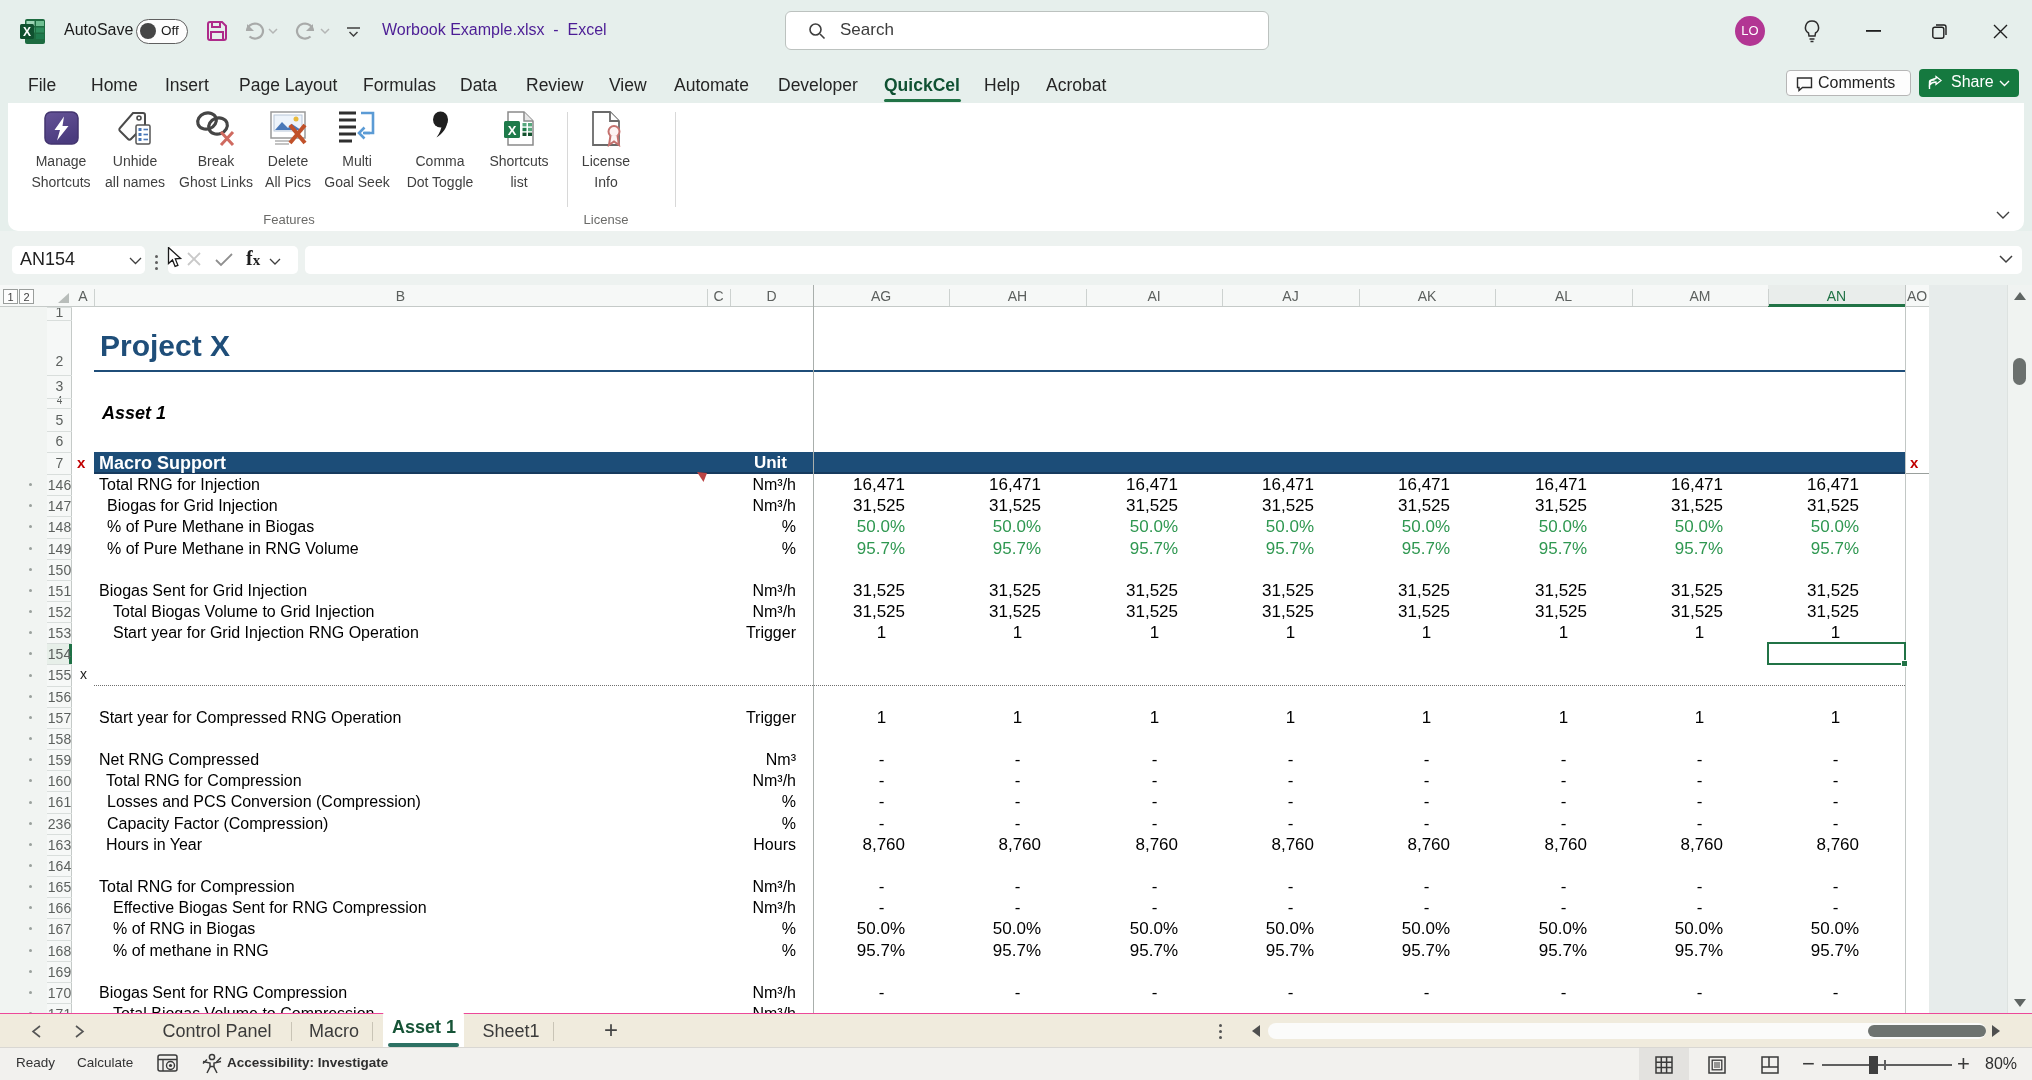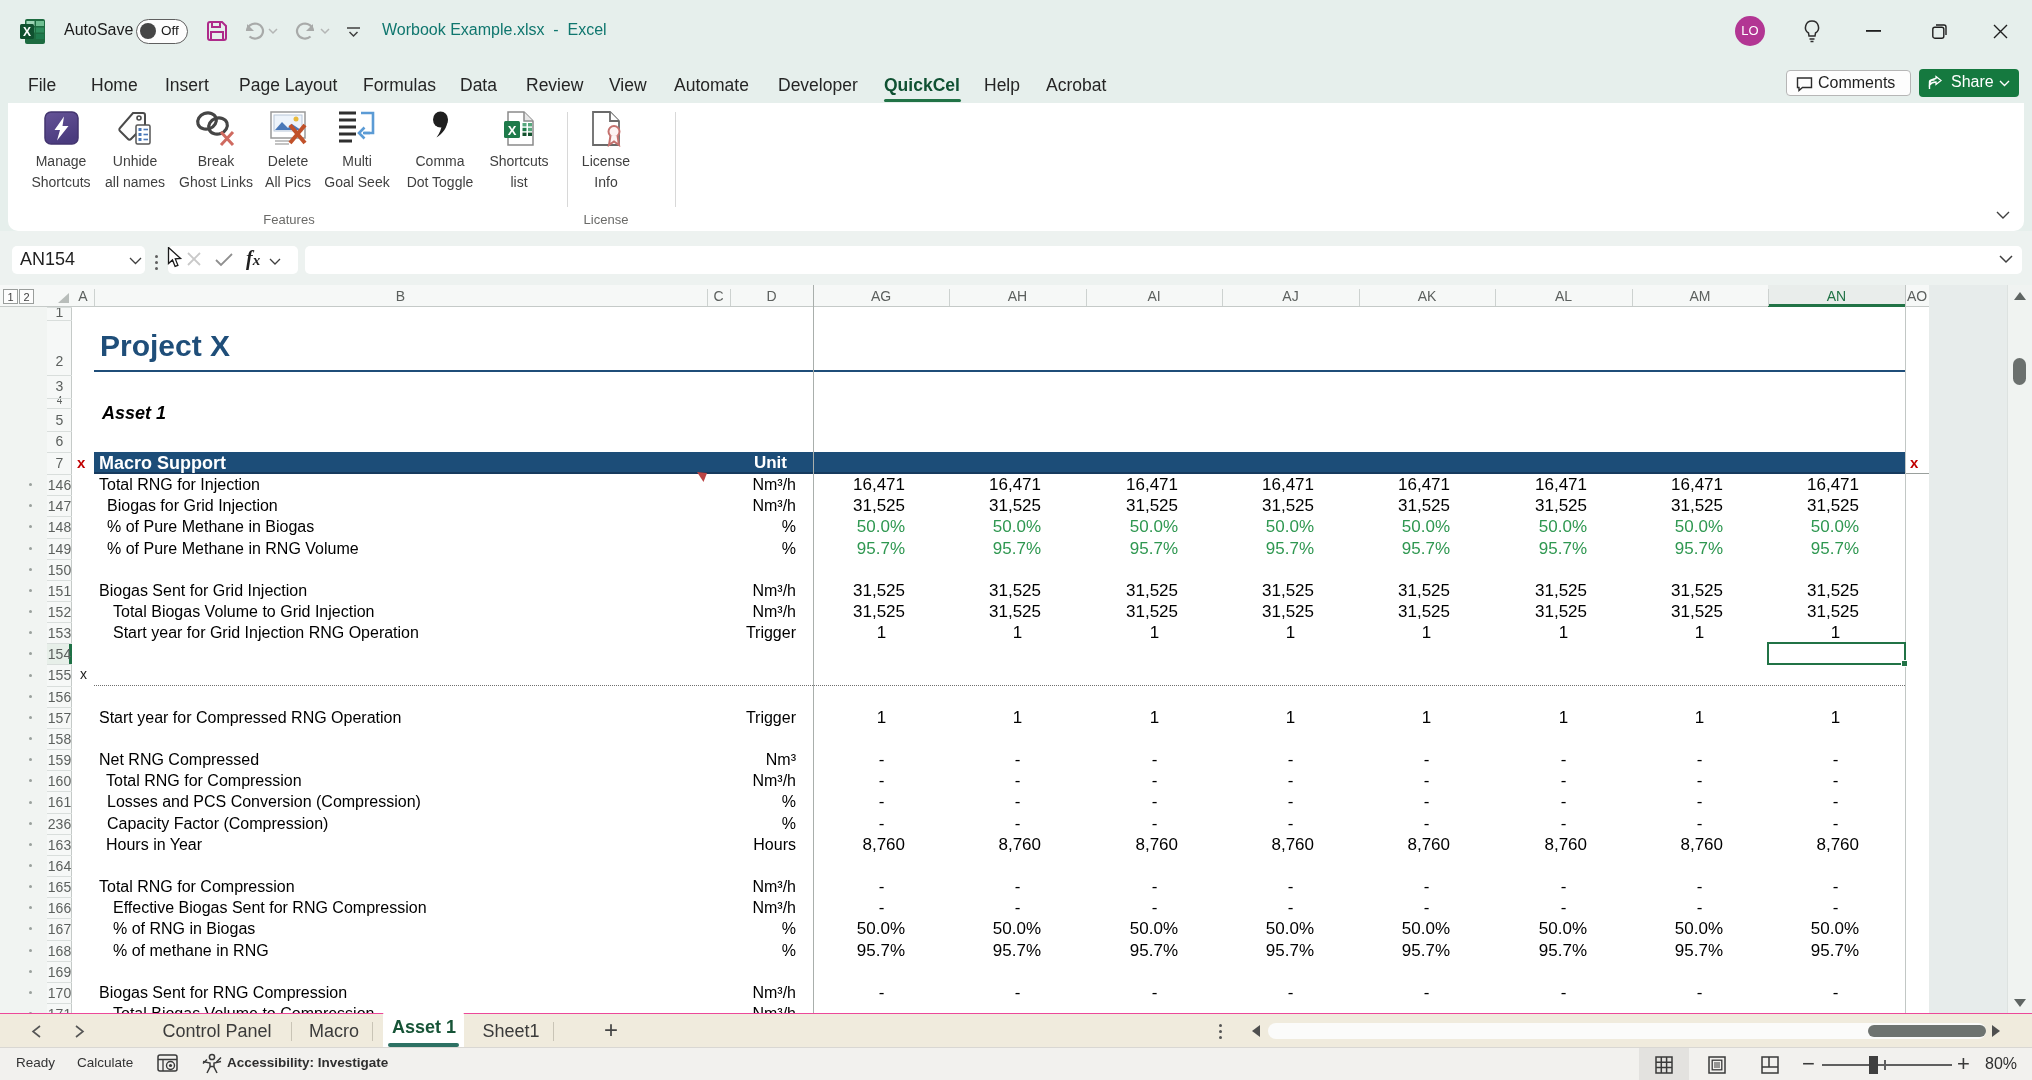--- a/index.html
+++ b/index.html
@@ -86,22 +86,29 @@
     <path d="M18 9 a8 7.5 0 1 0 -2.5 5.5" fill="none" stroke="#a8aaa9" stroke-width="2.2"></path>
   </svg>
   <svg class="abs" style="left:320px;top:28px" width="10" height="7" viewBox="0 0 10 7">
       <path d="M1 1 l4 4 l4 -4" fill="none" stroke="#b4b6b5" stroke-width="1.5"></path>
     </svg>
 
   <svg class="abs" style="left:346px;top:25px" width="15" height="13" viewBox="0 0 15 13">
     <path d="M1 3 h13" stroke="#3f3f3f" stroke-width="1.5"></path>
       <path d="M3.5 7 l4 4 l4 -4" fill="none" stroke="#3f3f3f" stroke-width="1.5"></path>
   </svg>
-  <div class="abs" style="left:382px;top:21px;font-size:16px;color:#0f766e">Worbook Example.xlsx&nbsp;&nbsp;-&nbsp;&nbsp;Excel</div>
-
+  <div class="abs" style="left:382px;top:21px;font-size:16px;color:#4c1d95">Worbook Example.xlsx&nbsp;&nbsp;-&nbsp;&nbsp;Excel</div>
+
+  <div class="abs" style="left:785px;top:11px;width:484px;height:39px;background:#fff;border:1px solid #bcc2bf;border-radius:6px">
+    <svg class="abs" style="left:22px;top:10px" width="18" height="18" viewBox="0 0 18 18">
+        <circle cx="7.5" cy="7.5" r="5.5" fill="none" stroke="#3f3f3f" stroke-width="1.6"></circle>
+        <path d="M12 12 l4.5 4.5" stroke="#3f3f3f" stroke-width="1.6"></path>
+      </svg>
+    <div class="abs" style="left:54px;top:8px;font-size:17px;color:#3c3c3c">Search</div>
+  </div>
 
   <div class="abs" style="left:1735px;top:16px;width:30px;height:30px;border-radius:50%;background:#b23693;color:#fff;font-size:13px;text-align:center;line-height:30px">LO</div>
 
   <svg class="abs" style="left:1802px;top:20px" width="20" height="23" viewBox="0 0 20 23">
     <path d="M10 1 a6.5 6.5 0 0 1 3.5 12 l-0.5 3 h-6 l-0.5 -3 a6.5 6.5 0 0 1 3.5 -12 Z" fill="none" stroke="#2c2c2c" stroke-width="1.5"></path>
     <path d="M7.5 19 h5 M8.5 21.5 h3" stroke="#2c2c2c" stroke-width="1.5"></path>
   </svg>
 
   <svg class="abs" style="left:1866px;top:30px" width="15" height="2" viewBox="0 0 15 2">
       <rect width="15" height="1.8" fill="#1f1f1f"></rect>
@@ -252,21 +259,21 @@
   <div class="abs" style="left:155px;top:24px;width:3px;height:3px;background:#5f5f5f;border-radius:50%"></div>
   <div class="abs" style="left:155px;top:30px;width:3px;height:3px;background:#5f5f5f;border-radius:50%"></div>
   <div class="abs" style="left:155px;top:36px;width:3px;height:3px;background:#5f5f5f;border-radius:50%"></div>
   <div class="abs" style="left:168px;top:15px;width:130px;height:28px;background:#fff;border-radius:5px">
     <svg class="abs" style="left:18px;top:5px" width="16" height="16" viewBox="0 0 16 16">
         <path d="M2 2 L14 14 M14 2 L2 14" stroke="#c9c9c9" stroke-width="1.8"></path>
       </svg>
     <svg class="abs" style="left:46px;top:6px" width="20" height="15" viewBox="0 0 20 15">
         <path d="M2 8 l5 5 L18 2" fill="none" stroke="#8f8f8f" stroke-width="1.8"></path>
       </svg>
-    <div class="abs" style="left:78px;top:1px;font-size:20px;font-style:italic;font-family:'Liberation Serif',serif;color:#1f1f1f;font-weight:bold">f<span style="font-size:15px">x</span></div>
+    <div class="abs" style="left:78px;top:1px;font-size:20px;font-family:'Liberation Serif',serif;color:#1f1f1f;font-weight:bold">f<span style="font-size:15px">x</span></div>
     <svg class="abs" style="left:101px;top:12px" width="12" height="8" viewBox="0 0 12 8">
         <path d="M1 1 l5 5 l5 -5" fill="none" stroke="#3f3f3f" stroke-width="1.3"></path>
       </svg>
   </div>
 
   <svg class="abs" style="left:167px;top:16px" width="17" height="22" viewBox="0 0 17 22">
     <path d="M1.5 0.5 L1.5 16.5 L5.5 12.9 L8.1 19.4 L10.9 18.3 L8.3 11.9 L13.6 11.5 Z" fill="#fff" stroke="#1a1a1a" stroke-width="1.3"></path>
   </svg>
   <div class="abs" style="left:305px;top:15px;width:1717px;height:28px;background:#fff;border-radius:5px"></div>
   <svg class="abs" style="left:1999px;top:24px" width="14" height="9" viewBox="0 0 14 9">

